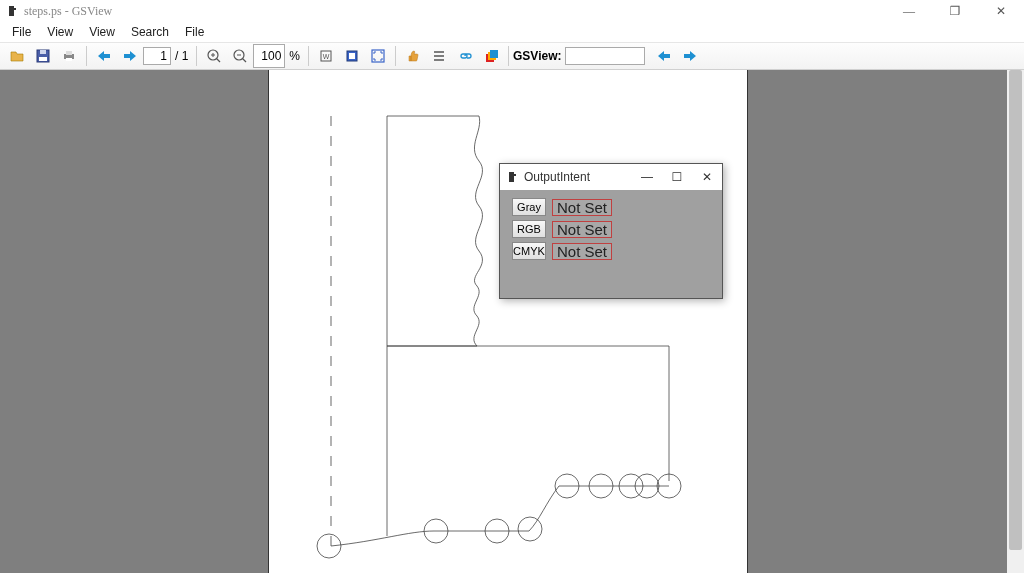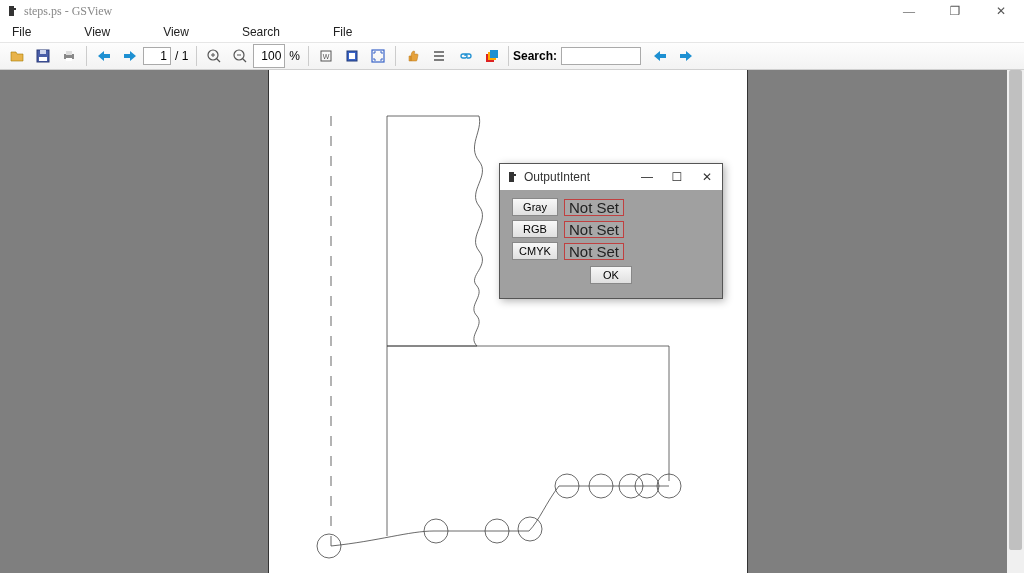--- a/index.html
+++ b/index.html
@@ -6,21 +6,21 @@
   body { font-family: "Segoe UI", Tahoma, sans-serif; font-size: 12px; background: #fff; overflow: hidden; width: 1024px; height: 573px; position: relative; }
 
   
   .titlebar { height: 22px; background: #fff; display: flex; align-items: center; padding: 0 0 0 6px; color: #888; font-size: 12px; font-family: Liberation Serif, serif; }
   .titlebar .app-icon { width: 14px; height: 14px; margin-right: 4px; display: flex; align-items: center; justify-content: center; }
   .titlebar .title-text { flex: 0 0 auto; }
   .titlebar .spacer { flex: 1; }
   .titlebar .win-btn { width: 46px; height: 22px; display: flex; align-items: center; justify-content: center; color: #555; }
 
   
-  .menubar { height: 20px; background: #fff; display: flex; align-items: center; padding-left: 4px; font-size: 12px; color: #222; gap: 37px; }
+  .menubar { height: 20px; background: #fff; display: flex; align-items: center; padding-left: 4px; font-size: 12px; color: #222; }
   .menubar .menu-item { padding: 2px 8px; cursor: default; }
 
   
   .toolbar { height: 28px; background: linear-gradient(#fdfdfd, #f3f3f3); border-top: 1px solid #e6e6e6; border-bottom: 1px solid #d0d0d0; display: flex; align-items: center; padding: 0 4px; font-size: 12px; }
   .toolbar .tbtn { width: 22px; height: 22px; margin: 0 2px; display: flex; align-items: center; justify-content: center; border-radius: 2px; }
   .toolbar .sep { width: 1px; height: 20px; background: #ccc; margin: 0 4px; }
   .toolbar .page-input { width: 28px; height: 18px; border: 1px solid #aaa; text-align: right; padding: 0 3px; font-size: 12px; }
   .toolbar .page-total { margin-left: 4px; margin-right: 4px; }
   .toolbar .zoom-input { width: 32px; height: 24px; border: 1px solid #aaa; text-align: right; padding: 0 3px; font-size: 12px; }
   .toolbar .search-label { font-weight: bold; margin-right: 4px; }
@@ -35,21 +35,21 @@
   .vscroll .thumb { position: absolute; left: 2px; right: 2px; top: 0; height: 480px; background: #c0c0c0; border-radius: 2px; }
 
   
   .dialog { position: absolute; left: 499px; top: 163px; width: 224px; height: 136px; background: #a0a0a0; border: 1px solid #555; box-shadow: 2px 2px 8px rgba(0,0,0,0.3); }
   .dialog .dlg-titlebar { height: 26px; background: #fff; display: flex; align-items: center; padding-left: 6px; font-size: 12px; color: #333; }
   .dialog .dlg-titlebar .dlg-icon { width: 14px; height: 14px; margin-right: 4px; display: flex; align-items: center; justify-content: center; }
   .dialog .dlg-titlebar .dlg-title { flex: 1; }
   .dialog .dlg-titlebar .dlg-winbtn { width: 30px; height: 26px; display: flex; align-items: center; justify-content: center; color: #333; }
   .dialog .dlg-body { padding: 8px 12px; }
   .dialog .row { display: flex; align-items: center; margin-bottom: 4px; }
-  .dialog .row .btn { width: 46px; height: 18px; background: linear-gradient(#f8f8f8, #e0e0e0); border: 1px solid #888; font-size: 11px; display: flex; align-items: center; justify-content: center; cursor: default; margin-right: 6px; }
+  .dialog .row .btn { width: 34px; height: 18px; background: linear-gradient(#f8f8f8, #e0e0e0); border: 1px solid #888; font-size: 11px; display: flex; align-items: center; justify-content: center; cursor: default; margin-right: 6px; }
   .dialog .row .val { height: 17px; padding: 0 4px; border: 1px solid #c04040; background: #a8a8a8; font-size: 15px; display: flex; align-items: center; color: #222; }
   .dialog .okrow { display: flex; justify-content: center; margin-top: 6px; }
   .dialog .okrow .btn-ok { width: 42px; height: 18px; background: linear-gradient(#f8f8f8, #e0e0e0); border: 1px solid #888; font-size: 11px; display: flex; align-items: center; justify-content: center; cursor: default; }
 </style>
 </head>
 <body>
 
 <div class="titlebar">
   <span class="app-icon">
     <svg width="12" height="12" viewBox="0 0 12 12">
@@ -162,21 +162,21 @@
       </svg>
   </div>
   <div class="tbtn">
     <svg width="16" height="16" viewBox="0 0 16 16">
         <rect x="3" y="6" width="8" height="8" fill="#d22"></rect>
         <rect x="5" y="4" width="8" height="8" fill="#fa0"></rect>
         <rect x="7" y="2" width="8" height="8" fill="#1e90d2"></rect>
       </svg>
   </div>
   <div class="sep"></div>
-  <span class="search-label">Search:</span>
+  <span class="search-label">GSView:</span>
   <input class="search-input" value="" style="">
   <div class="tbtn" style="margin-left:8px">
     <svg width="16" height="14" viewBox="0 0 16 14">
         <path d="M8 2 L2 7 L8 12 L8 9 L14 9 L14 5 L8 5 z" fill="#1e90d2"></path>
       </svg>
   </div>
   <div class="tbtn">
     <svg width="16" height="14" viewBox="0 0 16 14">
         <path d="M8 2 L14 7 L8 12 L8 9 L2 9 L2 5 L8 5 z" fill="#1e90d2"></path>
       </svg>
@@ -232,17 +232,14 @@
       <div class="val">Not Set</div>
     </div>
     <div class="row">
       <div class="btn">RGB</div>
       <div class="val">Not Set</div>
     </div>
     <div class="row">
       <div class="btn">CMYK</div>
       <div class="val">Not Set</div>
     </div>
-    <div class="okrow">
-      <div class="btn-ok">OK</div>
-    </div>
   </div>
 </div>
 
 </body></html>

